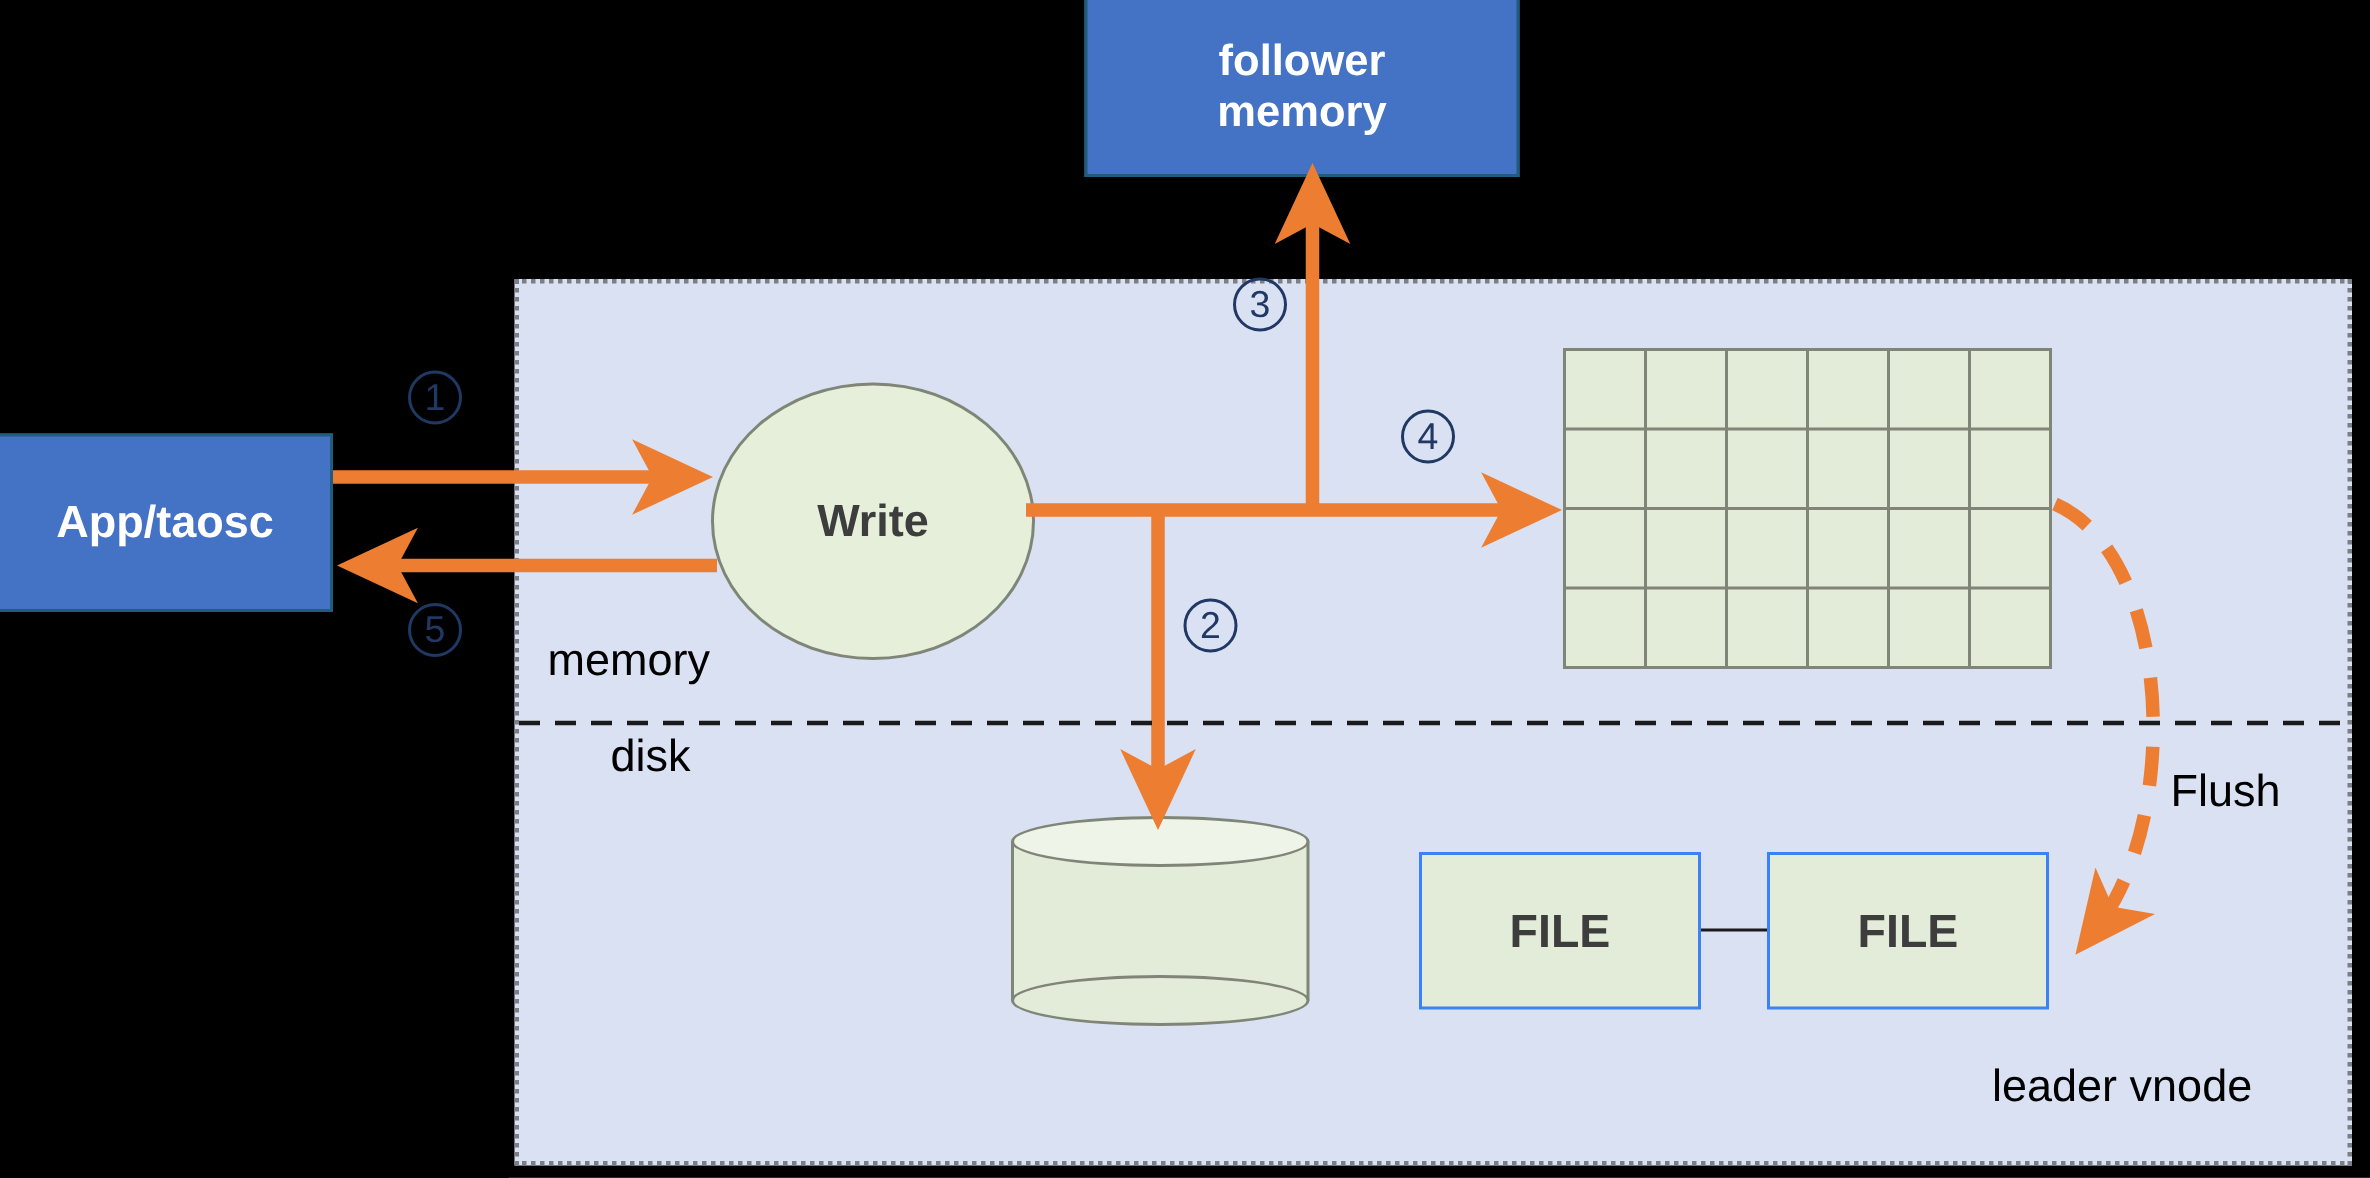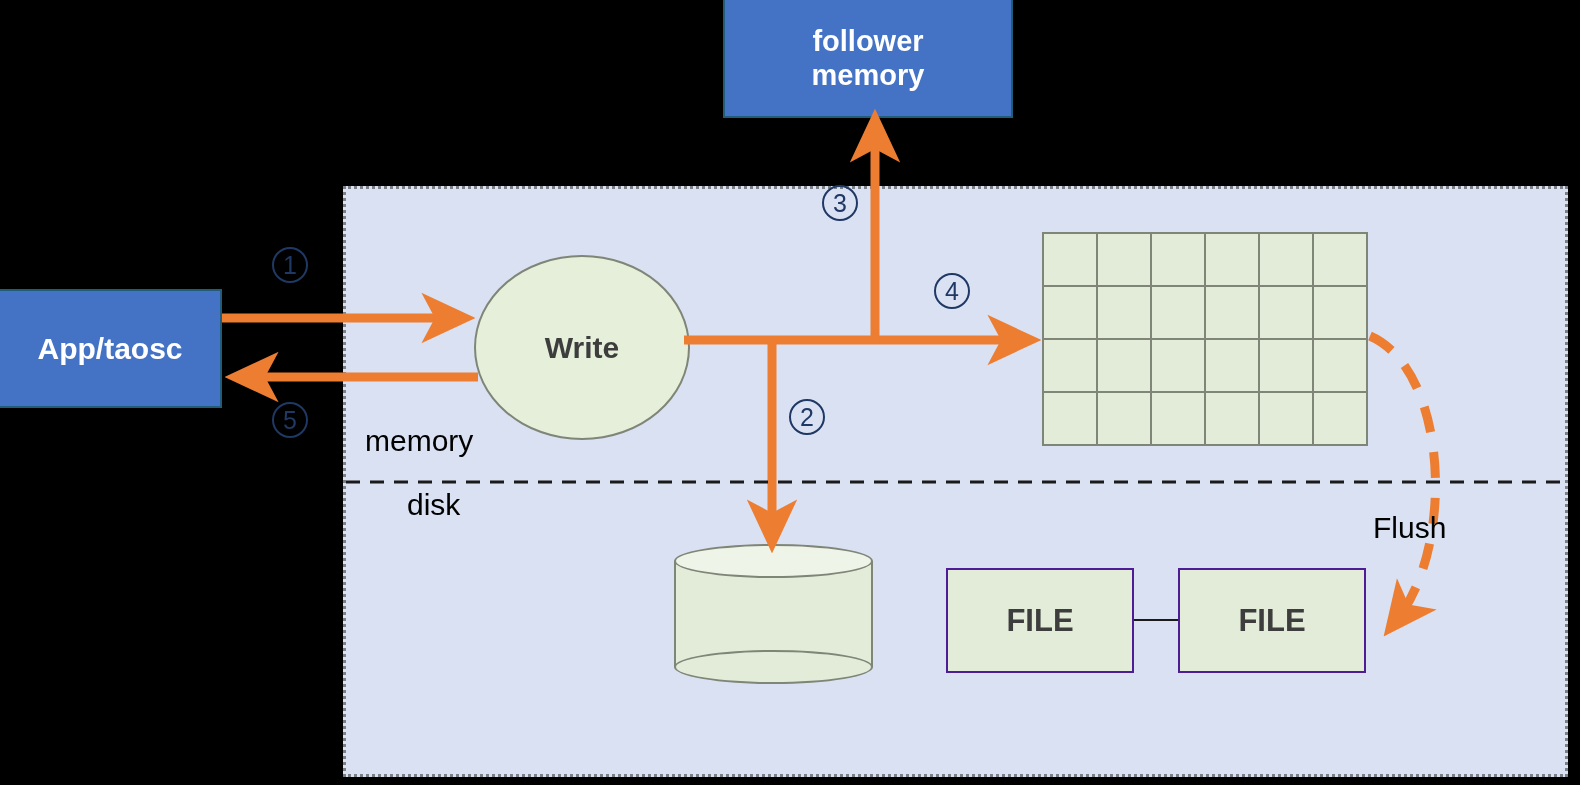--- a/index.html
+++ b/index.html
@@ -72,33 +72,33 @@
   }
   #wal-cyl .bottom{
     position:absolute;left:0;bottom:0;width:100%;height:34px;
     background:#e2ecd8;border:2px solid #7f8577;border-radius:50%;
     box-sizing:border-box;
   }
   #wal-label{left:674px;top:698px;width:199px;text-align:center;font-size:29px;color:#000;}
 
   
   .file-box{
-    background:#e2ecd8;border:2px solid #4c1d95;box-sizing:border-box;
+    background:#e2ecd8;border:2px solid #3b82f6;box-sizing:border-box;
     display:flex;align-items:center;justify-content:center;
     color:#3d3d3d;font-size:31px;font-weight:bold;
   }
   #file-1{left:946px;top:568px;width:188px;height:105px;}
   #file-2{left:1178px;top:568px;width:188px;height:105px;}
   #file-link{left:1134px;top:619px;width:44px;height:2px;background:#1a1a1a;}
 
   
   .plain-label{color:#000;font-size:30px;white-space:nowrap;}
   #memory-label{left:365px;top:424px;}
   #disk-label{left:365px;top:488px;margin-left:42px;}
-  #flush-label{left:1373px;top:511px;}
+  #flush-label{left:1447px;top:511px;}
   #leader-label{left:1328px;top:708px;}
 
   
   .step{
     width:36px;height:36px;border:2px solid #1f3864;border-radius:50%;
     color:#1f3864;font-size:25px;
     display:flex;align-items:center;justify-content:center;
     box-sizing:border-box;
   }
   #step-1{left:272px;top:247px;}
@@ -182,20 +182,21 @@
     <line x1="772" y1="340" x2="772" y2="530" stroke="#ed7d31" stroke-width="9" marker-end="url(#ah)"></line>
 
     <path d="M1370,336 C1448,370 1455,545 1398,618" fill="none" stroke="#ed7d31" stroke-width="9" stroke-dasharray="26,20" marker-end="url(#ah)"></path>
 
     <line x1="346" y1="482" x2="1565" y2="482" stroke="#1a1a1a" stroke-width="3" stroke-dasharray="14,10"></line>
   </svg>
 
   <div class="abs plain-label" id="memory-label">memory</div>
   <div class="abs plain-label" id="disk-label">disk</div>
   <div class="abs plain-label" id="flush-label">Flush</div>
+  <div class="abs plain-label" id="leader-label">leader vnode</div>
 
   <div class="abs step" id="step-1">1</div>
   <div class="abs step" id="step-2">2</div>
   <div class="abs step" id="step-3">3</div>
   <div class="abs step" id="step-4">4</div>
   <div class="abs step" id="step-5">5</div>
 
 </div>
 
 </body></html>

